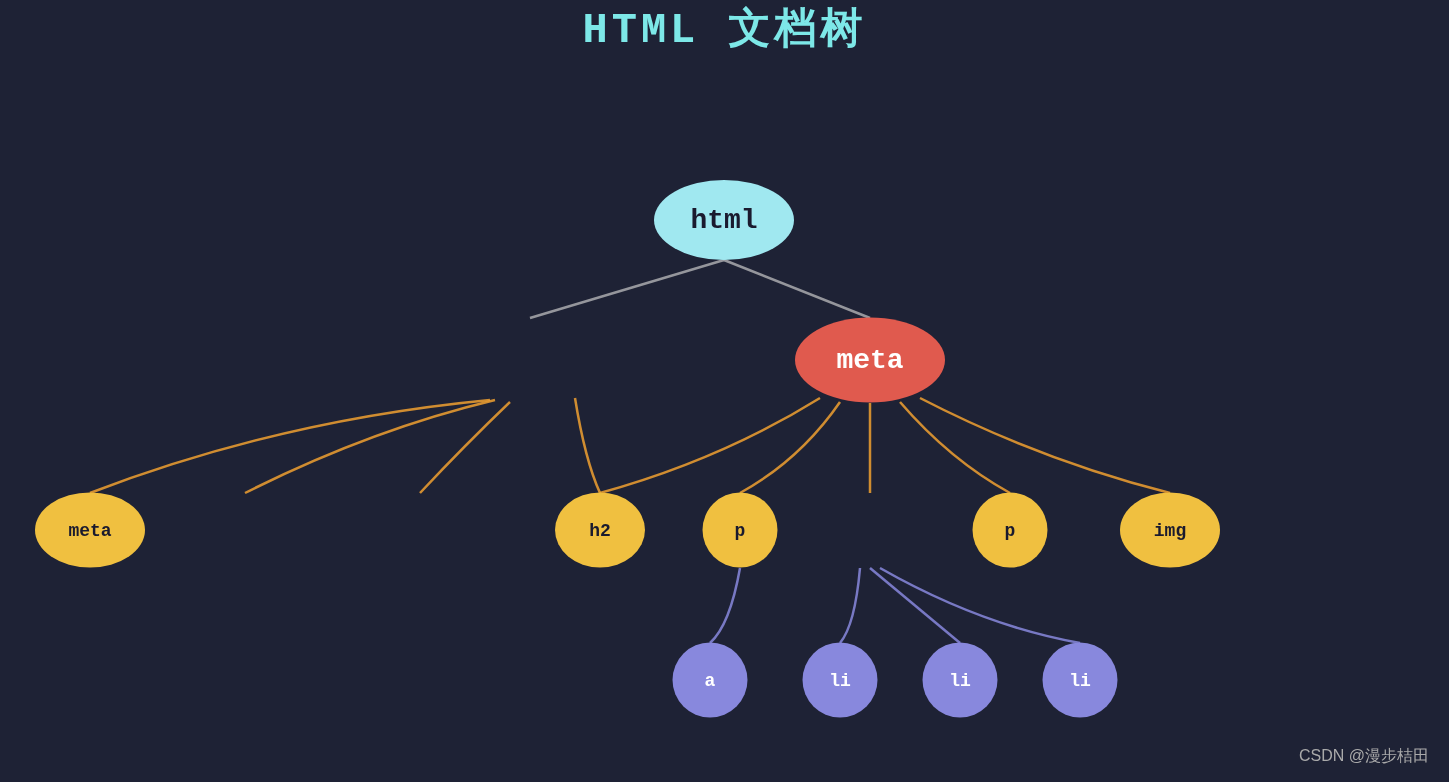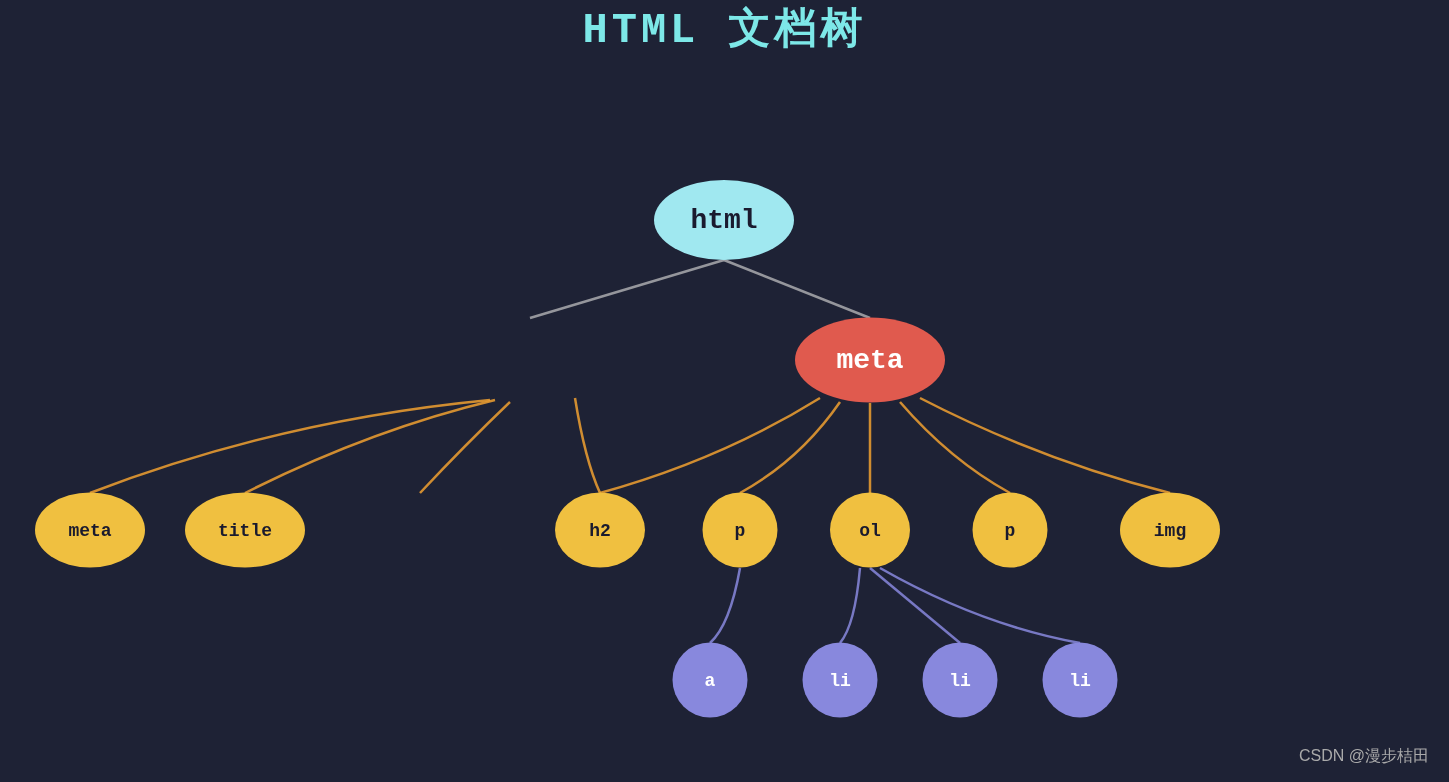--- a/index.html
+++ b/index.html
@@ -142,28 +142,26 @@
     <path d="M 880 568 Q 980 625 1080 643" stroke="#8888dd" stroke-width="2.5" fill="none" opacity="0.85"></path>
   </svg>
 
   <div class="node node-html" style="left: 724px; top: 220px;">html</div>
 
 
   <div class="node node-body" style="left: 870px; top: 360px;">meta</div>
 
   <div class="node node-yellow node-meta" style="left: 90px; top: 530px;">meta</div>
 
-  <div class="node node-yellow node-title" style="left: 245px; top: 530px;">title</div>
 
 
   <div class="node node-yellow node-h2" style="left: 600px; top: 530px; text-align: center;">h2</div>
 
   <div class="node node-yellow node-p1" style="left: 740px; top: 530px;">p</div>
 
-  <div class="node node-yellow node-ol" style="left: 870px; top: 530px;">ol</div>
 
   <div class="node node-yellow node-p2" style="left: 1010px; top: 530px;">p</div>
 
   <div class="node node-yellow node-img" style="left: 1170px; top: 530px;">img</div>
 
   <div class="node node-purple node-a" style="left: 710px; top: 680px;">a</div>
 
   <div class="node node-purple node-li1" style="left: 840px; top: 680px;">li</div>
 
   <div class="node node-purple node-li2" style="left: 960px; top: 680px;">li</div>

